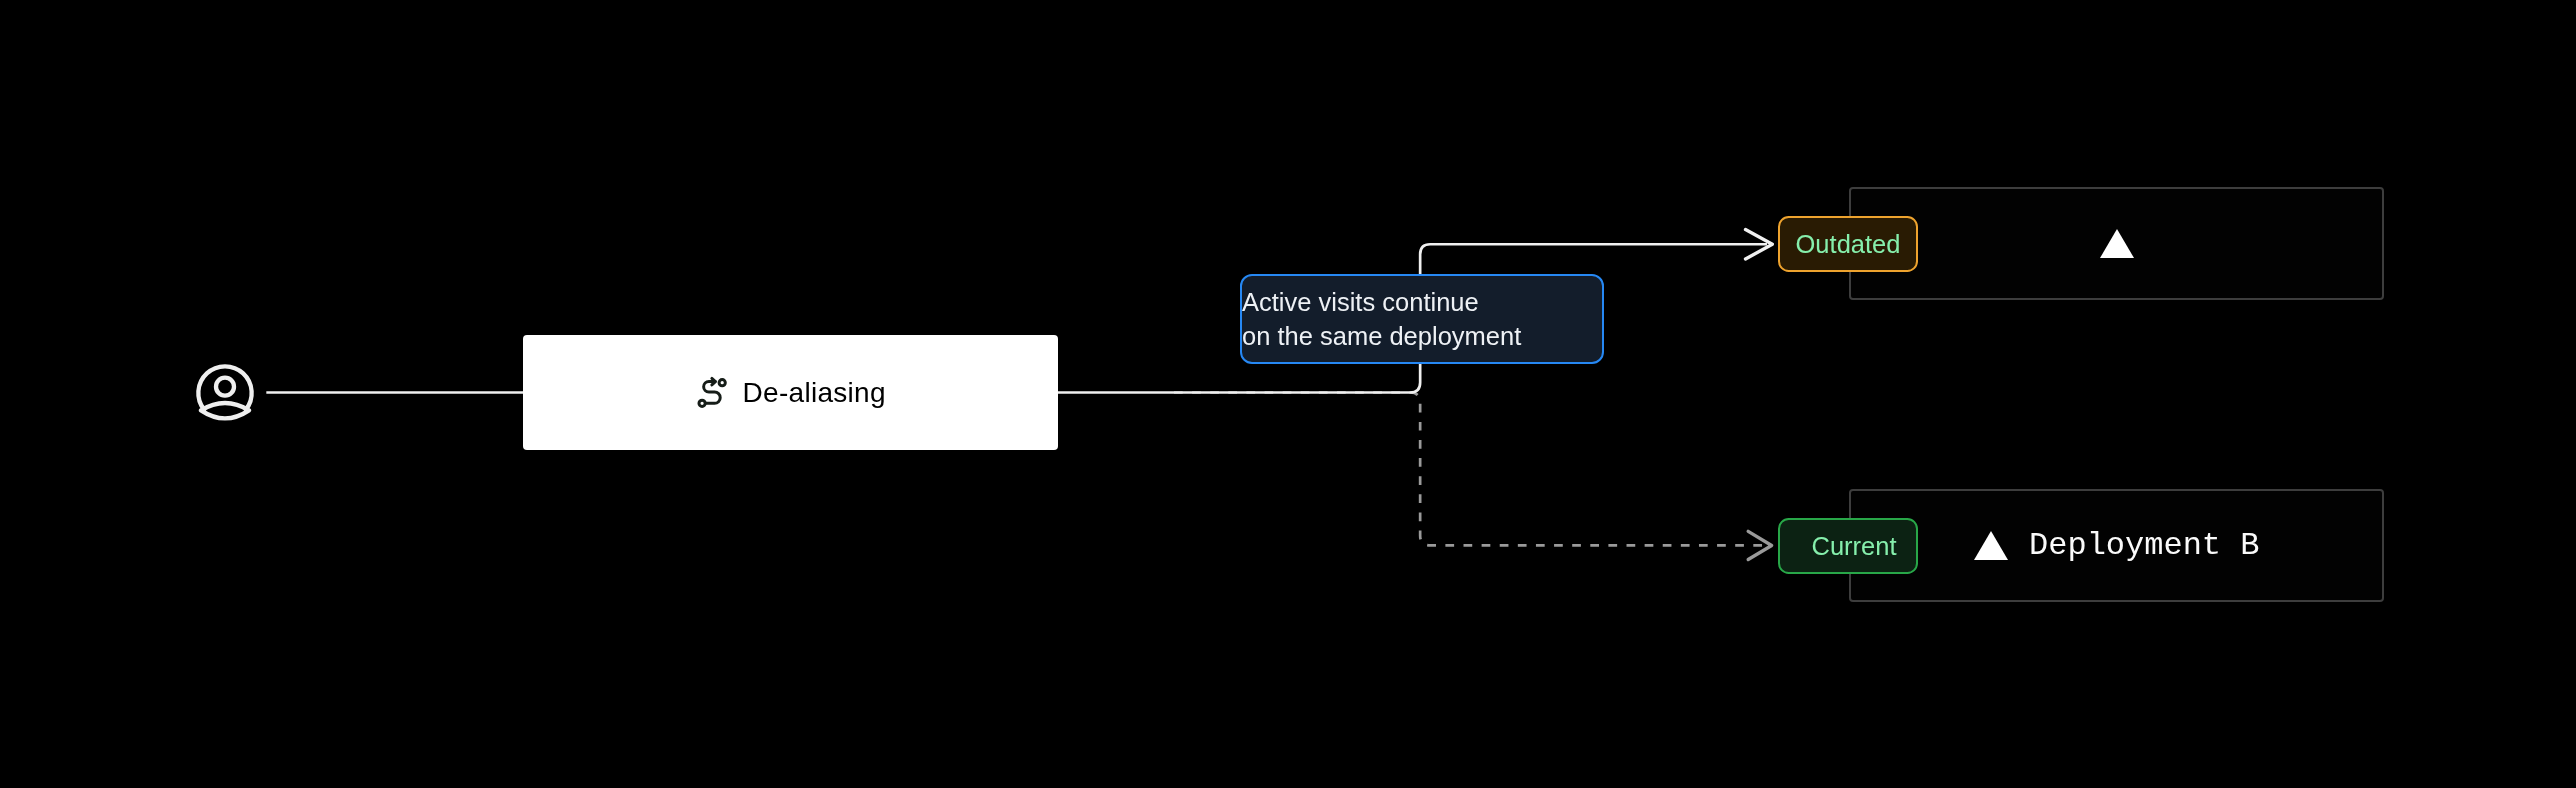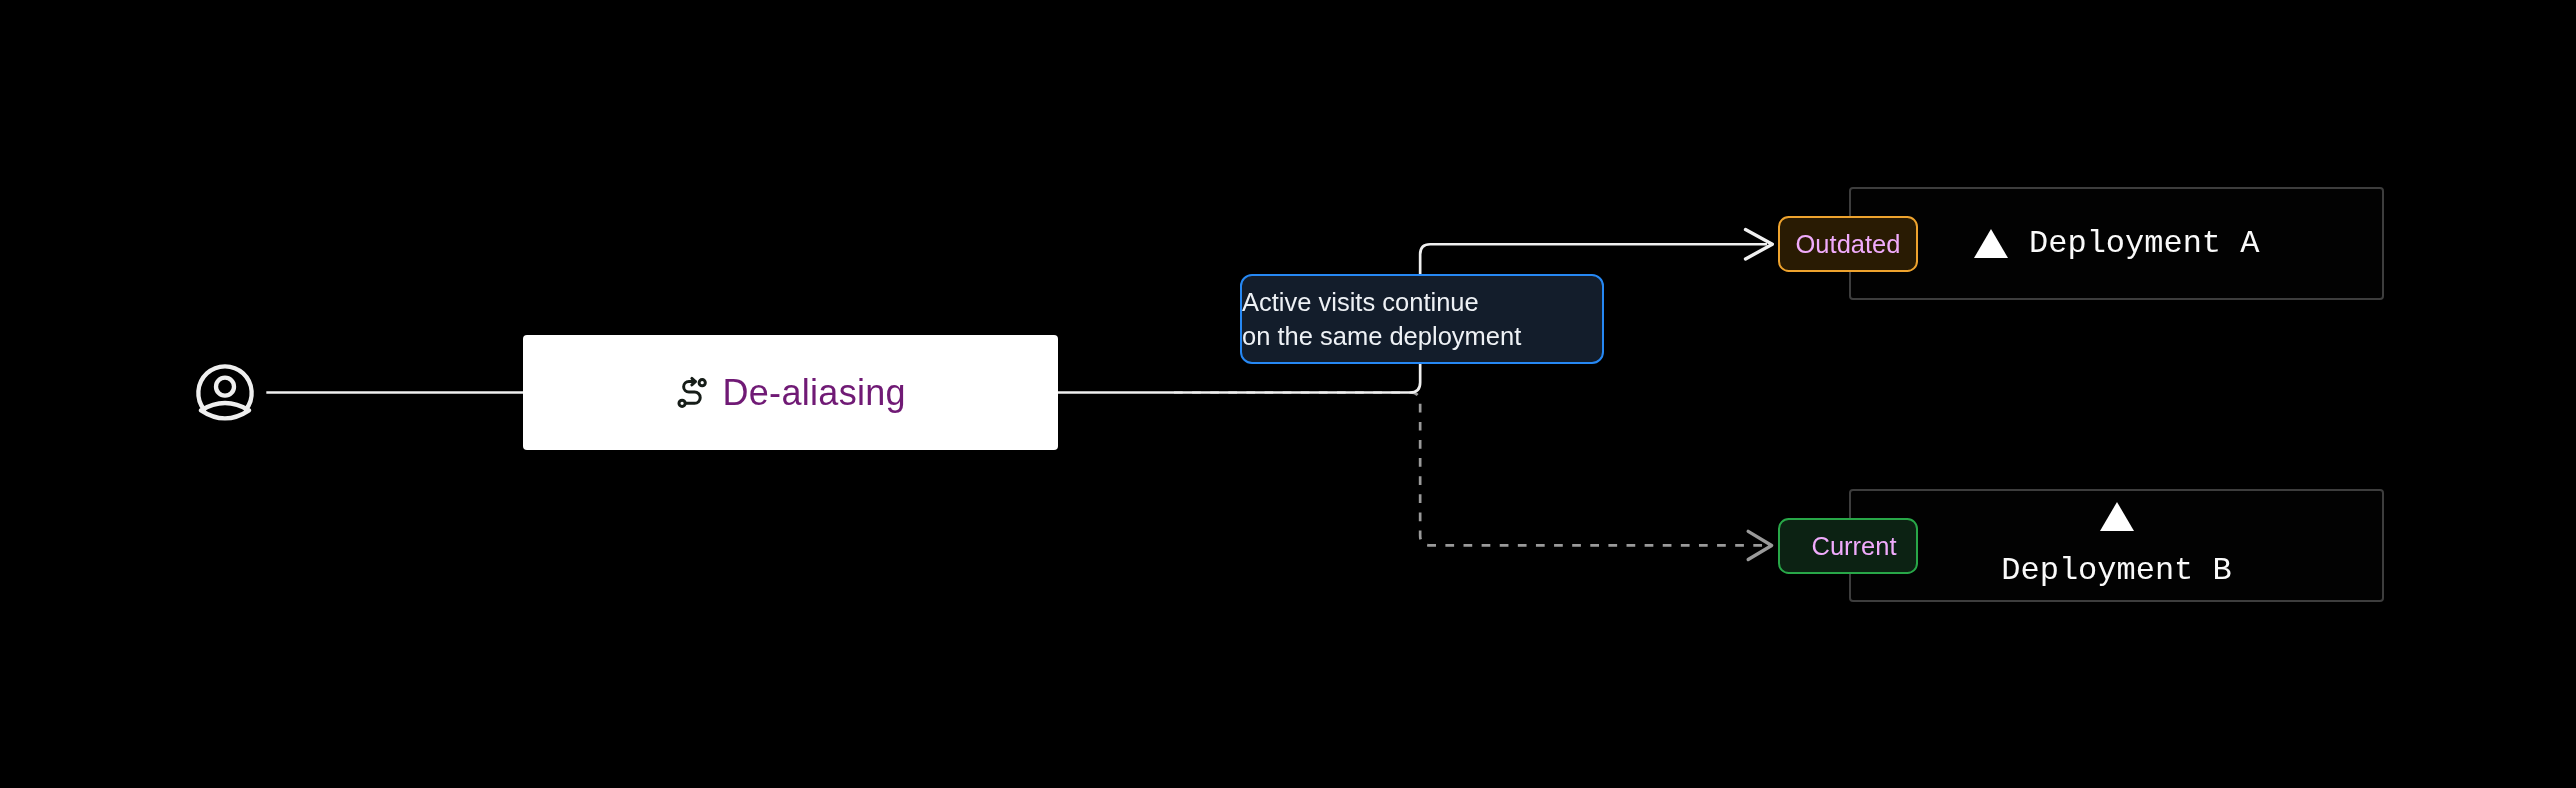--- a/index.html
+++ b/index.html
@@ -30,22 +30,22 @@
     width: 535px; height: 115px;
     background: #ffffff;
     border-radius: 4px;
     display: flex;
     align-items: center;
     justify-content: center;
     gap: 13.4px;
     z-index: 2;
   }
   .node-dealiasing .label {
-    font-size: 36px;
-    color: #701a75;
+    font-size: 28px;
+    color: #000000;
     letter-spacing: 0.3px;
   }
   .tooltip {
     position: absolute;
     left: 1240px; top: 274px;
     width: 364px; height: 90px;
     background: #131d2b;
     border: 2.7px solid #2688f4;
     border-radius: 12px;
     display: flex;
@@ -65,42 +65,42 @@
     background: #020202;
     border: 2px solid #3d3d3d;
     border-radius: 4px;
     display: flex;
     align-items: center;
     justify-content: center;
     gap: 21.5px;
     z-index: 2;
   }
   .deploy-a { left: 1849px; top: 187px; }
-  .deploy-b { left: 1849px; top: 489px; flex-direction: column; }
+  .deploy-b { left: 1849px; top: 489px; }
   .deploy-box .mono-label {
     font-family: "Liberation Mono", "DejaVu Sans Mono", monospace;
     font-size: 32px;
     color: #fafafa;
     white-space: nowrap;
   }
   .triangle-icon {
     width: 0; height: 0;
     border-left: 17px solid transparent;
     border-right: 17px solid transparent;
     border-bottom: 29px solid #ffffff;
   }
   .badge {
     position: absolute;
     width: 140px; height: 56px;
     border-radius: 10.7px;
     display: flex;
     align-items: center;
     justify-content: center;
     font-size: 25.5px;
-    color: #f0abfc;
+    color: #86efac;
     z-index: 4;
     white-space: nowrap;
   }
   .badge-outdated {
     left: 1778px; top: 216px;
     background: #291b03;
     border: 2.7px solid #eea32e;
   }
   .badge-current {
     left: 1778px; top: 518px;
@@ -143,21 +143,20 @@
     <span class="label">De-aliasing</span>
   </div>
 
   <div class="tooltip">
     <span class="tline">Active visits continue</span>
     <span class="tline">on the same deployment</span>
   </div>
 
   <div class="deploy-box deploy-a">
     <span class="triangle-icon"></span>
-    <span class="mono-label">Deployment A</span>
   </div>
   <div class="badge badge-outdated">Outdated</div>
 
   <div class="deploy-box deploy-b">
     <span class="triangle-icon"></span>
     <span class="mono-label">Deployment B</span>
   </div>
   <div class="badge badge-current">Current</div>
 
 </div>

